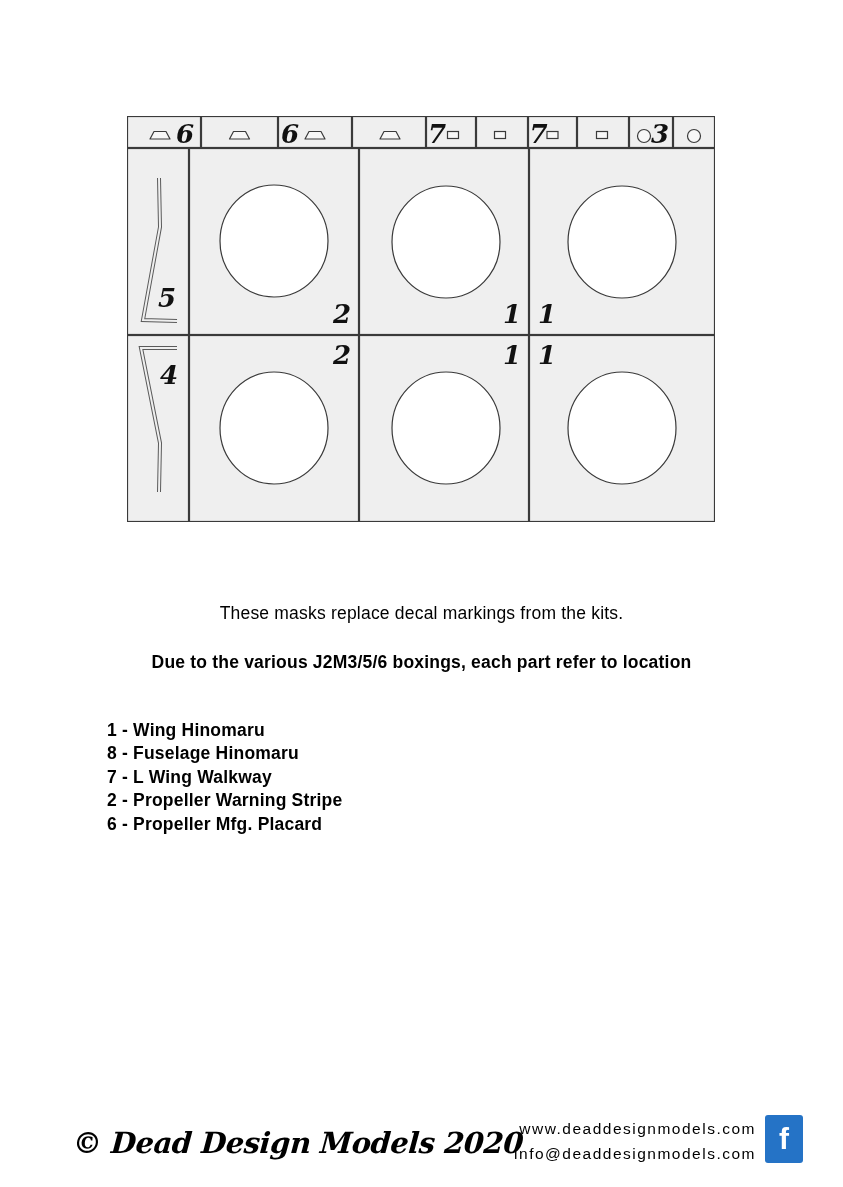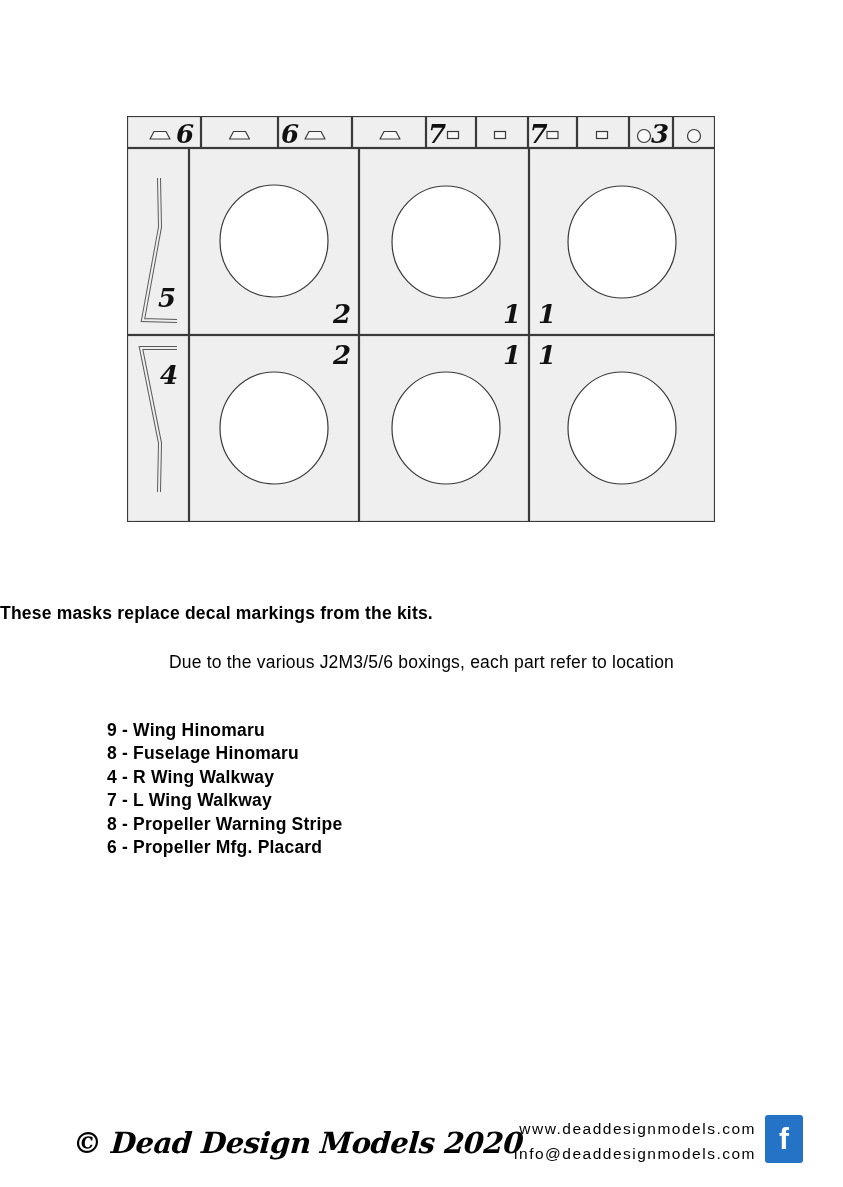--- a/index.html
+++ b/index.html
@@ -17,27 +17,28 @@
   }
   .diagram svg{display:block;}
   .hand-label{
     font-family:"DejaVu Serif", serif;
     font-style:italic;
     font-weight:600;
   }
   
   .heading{
     position:absolute;left:0;right:0;top:603px;
-    font-size:17.5px;font-weight:bold;
+    text-align:center;
+    font-size:17.5px;font-weight:normal;
     letter-spacing:0.2px;
   }
   .note{
     position:absolute;left:0;right:0;top:651px;
     text-align:center;
-    font-size:17.5px;font-weight:normal;
+    font-size:17.5px;font-weight:bold;
     line-height:23.5px;
     letter-spacing:0.2px;
   }
   .parts-list{
     position:absolute;left:107px;top:719px;
     font-size:17.5px;font-weight:bold;
     line-height:23.4px;
     letter-spacing:0.2px;
   }
   
@@ -131,25 +132,24 @@
       </svg>
   </div>
 
   <div class="heading">These masks replace decal markings from the kits.</div>
 
   <div class="note">
     <div>Due to the various J2M3/5/6 boxings, each part refer to location</div>
   </div>
 
   <div class="parts-list" id="parts-list">
-      <div>9 - Wing Hinomaru</div>
+      <div>1 - Wing Hinomaru</div>
       <div>8 - Fuselage Hinomaru</div>
-      <div>4 - R Wing Walkway</div>
       <div>7 - L Wing Walkway</div>
-      <div>8 - Propeller Warning Stripe</div>
+      <div>2 - Propeller Warning Stripe</div>
       <div>6 - Propeller Mfg. Placard</div>
     </div>
 
   <div class="copyright">© Dead Design Models 2020</div>
 
   <div class="contact">
     <div>www.deaddesignmodels.com</div>
     <div>info@deaddesignmodels.com</div>
   </div>
 

